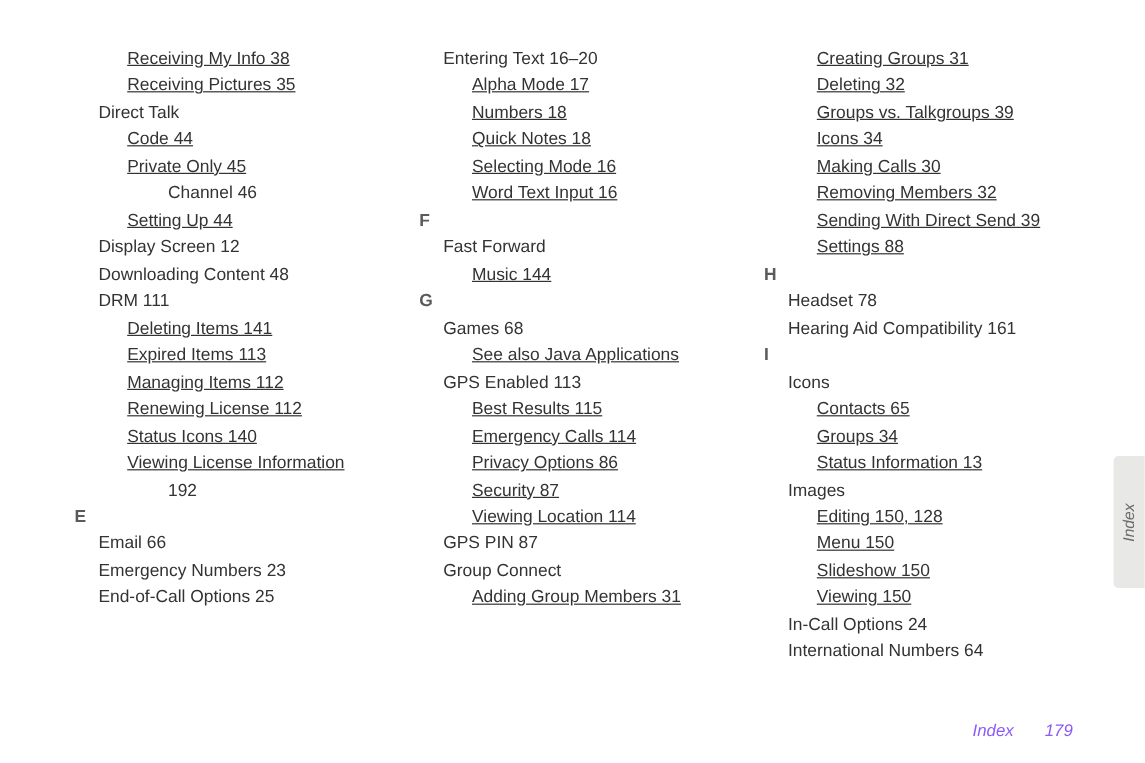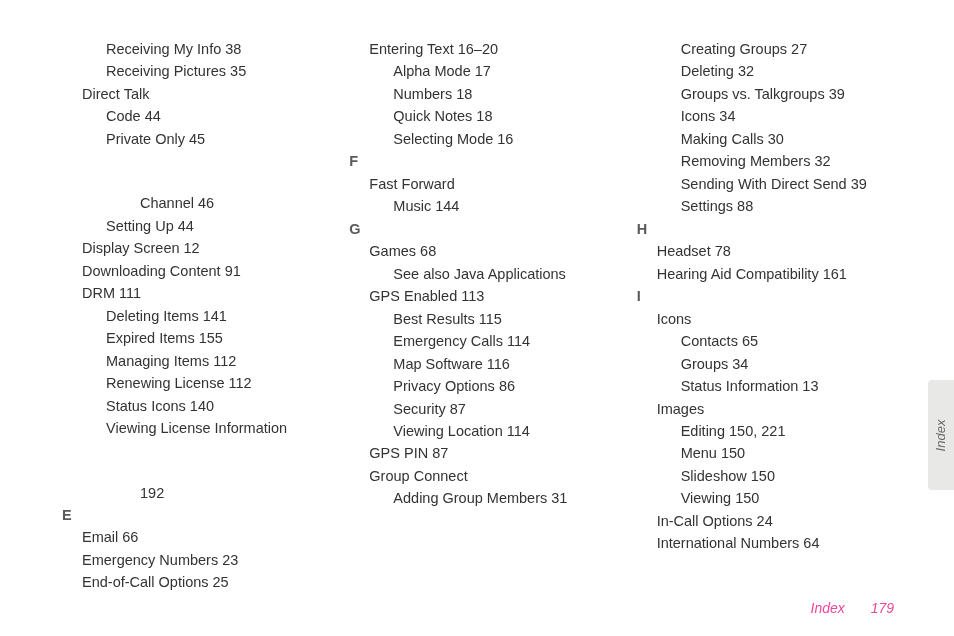--- a/index.html
+++ b/index.html
@@ -16,22 +16,22 @@
   .page {
     padding: 38px 60px 0 62px;
     display: flex;
     gap: 30px;
   }
   .col {
     flex: 1;
     line-height: 1.55;
   }
   .lvl1 { margin-left: 20px; }
-  .lvl2 { margin-left: 44px; }
-  .lvl3-cont { margin-left: 78px; margin-top: 42px; }
+  .lvl2 { margin-left: 44px; text-decoration: underline; }
+  .lvl3-cont { margin-left: 78px; }
   .letter {
     font-weight: bold;
     color: #5a5a5a;
     margin-left: 0;
   }
   .tab {
     position: absolute;
     right: 0;
     top: 380px;
     width: 26px;
@@ -48,94 +48,94 @@
     font-style: italic;
     color: #6a6a6a;
     font-size: 13px;
     white-space: nowrap;
   }
   .footer {
     position: absolute;
     bottom: 20px;
     right: 60px;
     font-style: italic;
-    color: #ec4899;
+    color: #8b5cf6;
     font-size: 14px;
   }
   .footer .pnum { margin-left: 22px; }
 </style>
 </head>
 <body>
 
 <div class="page">
   <div class="col" id="col1">
       <div class="lvl2">Receiving My Info 38</div>
       <div class="lvl2">Receiving Pictures 35</div>
       <div class="lvl1">Direct Talk</div>
       <div class="lvl2">Code 44</div>
       <div class="lvl2">Private Only 45</div>
       <div class="lvl3-cont">Channel 46</div>
       <div class="lvl2">Setting Up 44</div>
       <div class="lvl1">Display Screen 12</div>
-      <div class="lvl1">Downloading Content 91</div>
+      <div class="lvl1">Downloading Content 48</div>
       <div class="lvl1">DRM 111</div>
       <div class="lvl2">Deleting Items 141</div>
-      <div class="lvl2">Expired Items 155</div>
+      <div class="lvl2">Expired Items 113</div>
       <div class="lvl2">Managing Items 112</div>
       <div class="lvl2">Renewing License 112</div>
       <div class="lvl2">Status Icons 140</div>
       <div class="lvl2">Viewing License Information</div>
       <div class="lvl3-cont">192</div>
       <div class="letter">E</div>
       <div class="lvl1">Email 66</div>
       <div class="lvl1">Emergency Numbers 23</div>
       <div class="lvl1">End-of-Call Options 25</div>
     </div>
   <div class="col" id="col2">
       <div class="lvl1">Entering Text 16–20</div>
       <div class="lvl2">Alpha Mode 17</div>
       <div class="lvl2">Numbers 18</div>
       <div class="lvl2">Quick Notes 18</div>
       <div class="lvl2">Selecting Mode 16</div>
+      <div class="lvl2">Word Text Input 16</div>
       <div class="letter">F</div>
       <div class="lvl1">Fast Forward</div>
       <div class="lvl2">Music 144</div>
       <div class="letter">G</div>
       <div class="lvl1">Games 68</div>
       <div class="lvl2">See also Java Applications</div>
       <div class="lvl1">GPS Enabled 113</div>
       <div class="lvl2">Best Results 115</div>
       <div class="lvl2">Emergency Calls 114</div>
-      <div class="lvl2">Map Software 116</div>
       <div class="lvl2">Privacy Options 86</div>
       <div class="lvl2">Security 87</div>
       <div class="lvl2">Viewing Location 114</div>
       <div class="lvl1">GPS PIN 87</div>
       <div class="lvl1">Group Connect</div>
       <div class="lvl2">Adding Group Members 31</div>
     </div>
   <div class="col" id="col3">
-      <div class="lvl2">Creating Groups 27</div>
+      <div class="lvl2">Creating Groups 31</div>
       <div class="lvl2">Deleting 32</div>
       <div class="lvl2">Groups vs. Talkgroups 39</div>
       <div class="lvl2">Icons 34</div>
       <div class="lvl2">Making Calls 30</div>
       <div class="lvl2">Removing Members 32</div>
       <div class="lvl2">Sending With Direct Send 39</div>
       <div class="lvl2">Settings 88</div>
       <div class="letter">H</div>
       <div class="lvl1">Headset 78</div>
       <div class="lvl1">Hearing Aid Compatibility 161</div>
       <div class="letter">I</div>
       <div class="lvl1">Icons</div>
       <div class="lvl2">Contacts 65</div>
       <div class="lvl2">Groups 34</div>
       <div class="lvl2">Status Information 13</div>
       <div class="lvl1">Images</div>
-      <div class="lvl2">Editing 150, 221</div>
+      <div class="lvl2">Editing 150, 128</div>
       <div class="lvl2">Menu 150</div>
       <div class="lvl2">Slideshow 150</div>
       <div class="lvl2">Viewing 150</div>
       <div class="lvl1">In-Call Options 24</div>
       <div class="lvl1">International Numbers 64</div>
     </div>
 </div>
 
 <div class="tab">
   <span>Index</span>

